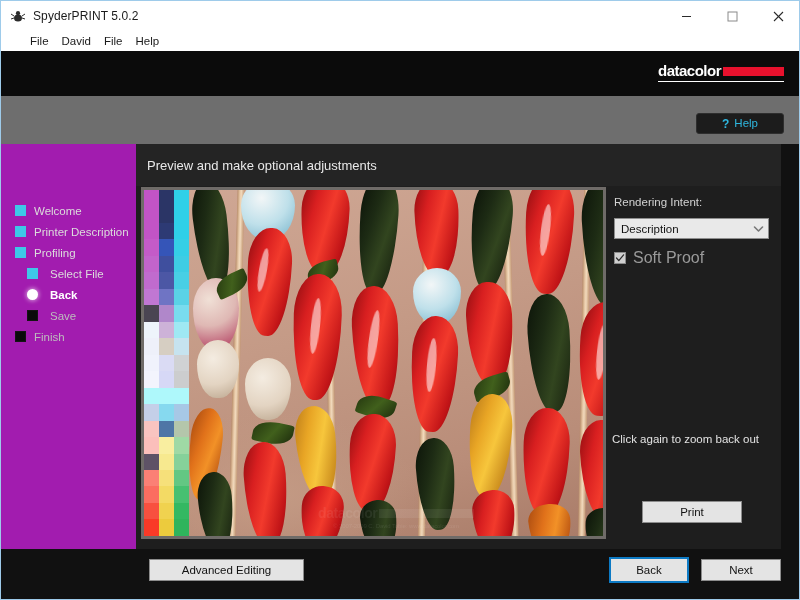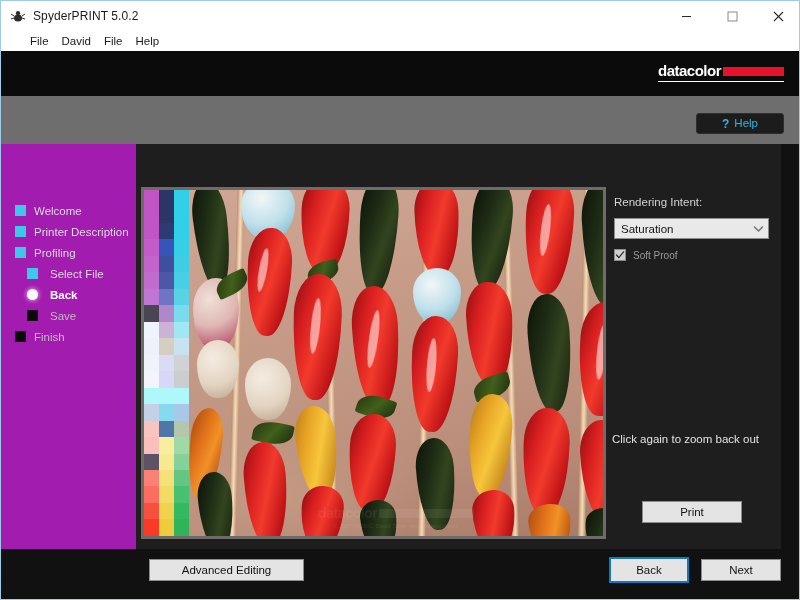--- a/index.html
+++ b/index.html
@@ -236,21 +236,21 @@
   }
   .checkrow {
     position: absolute; left: 6px; top: 62px;
     display: flex; align-items: center; gap: 7px; cursor: default;
   }
   .checkbox {
     width: 12px; height: 12px; background: #cfcfcf;
     border: 1px solid #8c8c8c; position: relative; flex: none;
   }
   .checkbox svg { position: absolute; left: 0; top: 0; }
-  .check-lbl { font-size: 10px; color: #9a9a9a; white-space: nowrap; }
+  .check-lbl { font-size: 16px; color: #9a9a9a; white-space: nowrap; }
   .zoomhint {
     position: absolute; left: 4px; top: 246px;
     font-size: 11.5px; color: #e2e2e2; white-space: nowrap;
   }
   .print-btn {
     position: absolute; left: 34px; top: 314px;
     width: 100px; height: 22px;
     background: #e4e4e4; border: 1px solid #8c8c8c;
     display: flex; align-items: center; justify-content: center;
     cursor: default;
@@ -359,20 +359,23 @@
         <span class="nav-label todo">Save</span>
       </div>
       <div class="nav-item" style="position: absolute; left: 14px; top: 182px;">
         <span class="nav-mark mark-todo"></span>
         <span class="nav-label todo">Finish</span>
       </div>
     </div>
 
   <div class="content">
 
+    <div class="content-head">
+      <div class="content-head-text">Preview and make optional adjustments</div>
+    </div>
 
     <div class="preview-wrap">
       <div class="preview-inner">
 
         <div class="patch-chart" id="patchChart">
             <div class="patch-col">
               <div class="patch" style="background: rgb(194, 84, 198); height: 16.4762px;"></div>
               <div class="patch" style="background: rgb(194, 84, 198); height: 16.4762px;"></div>
               <div class="patch" style="background: rgb(194, 84, 198); height: 16.4762px;"></div>
               <div class="patch" style="background: rgb(196, 91, 200); height: 16.4762px;"></div>
@@ -511,21 +514,21 @@
           </div>
         </div>
 
       </div>
     </div>
 
     <div class="rightcol">
       <div class="ctrl-label">Rendering Intent:</div>
 
       <div class="combo">
-        <span class="combo-value">Saturation</span>
+        <span class="combo-value">Description</span>
         <span class="combo-arrow">
           <svg width="11" height="8" viewBox="0 0 11 8">
             <path d="M1.5 2 L5.5 6 L9.5 2" fill="none" stroke="#777777" stroke-width="1.6" stroke-linecap="round" stroke-linejoin="round"></path>
           </svg>
         </span>
       </div>
 
       <div class="checkrow">
         <span class="checkbox">
           <svg width="10" height="10" viewBox="0 0 10 10">

